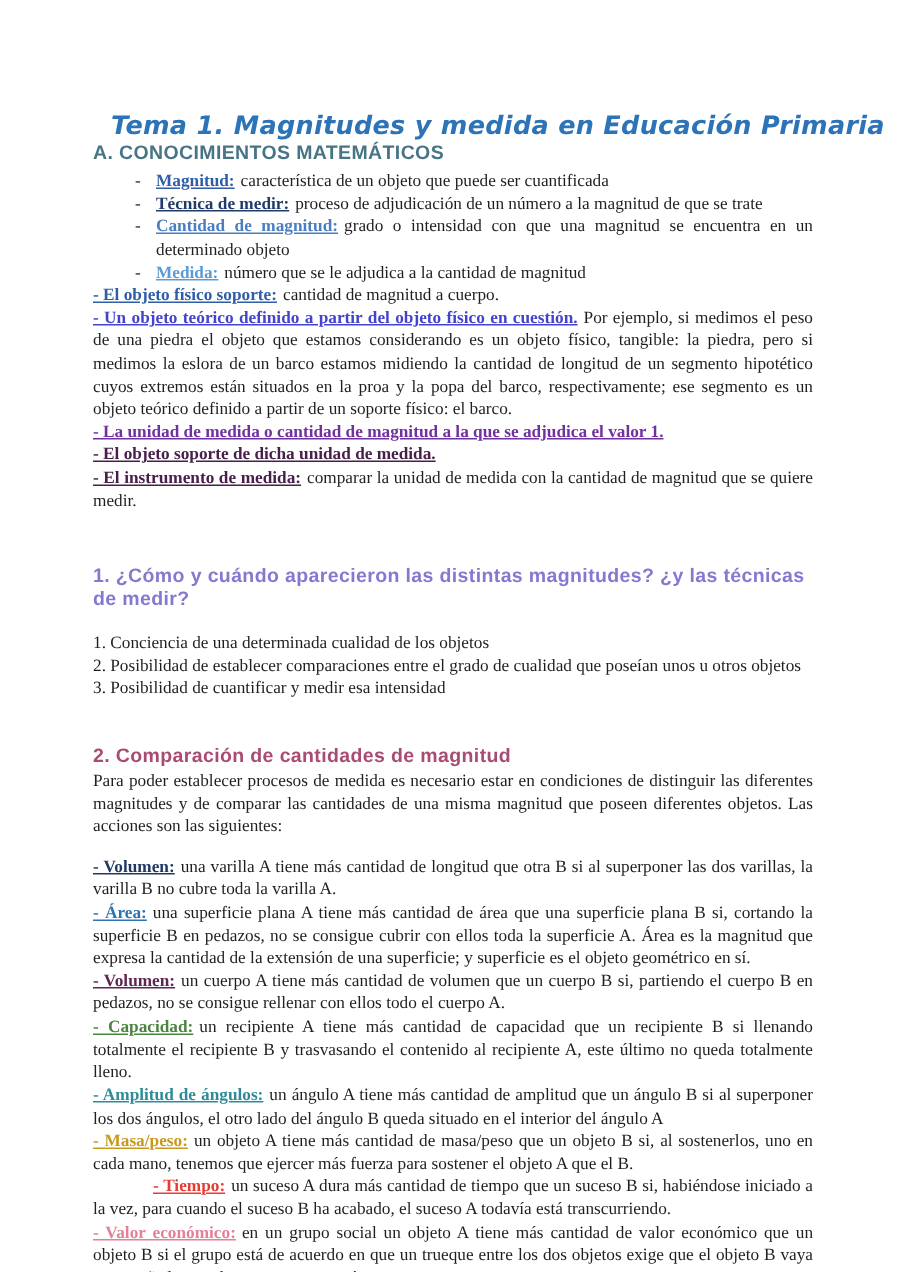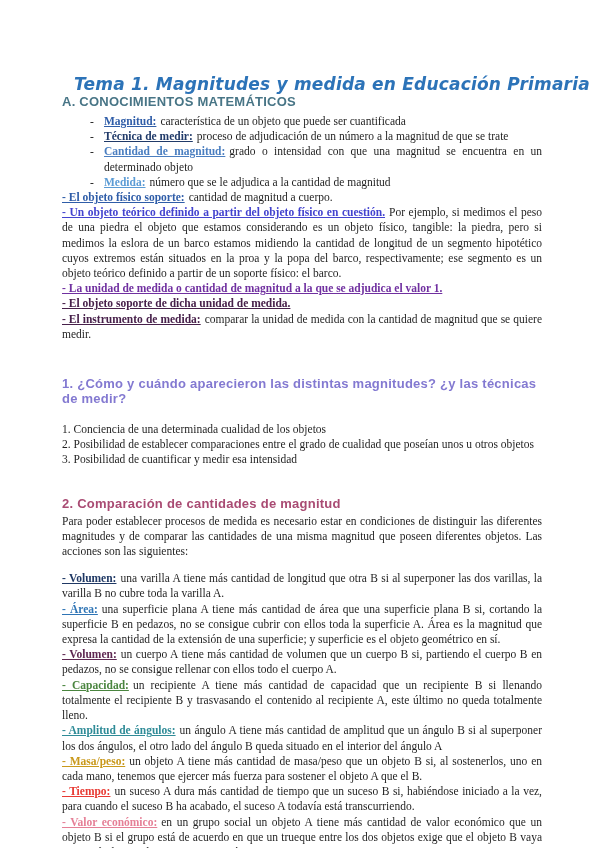--- a/index.html
+++ b/index.html
@@ -98,17 +98,17 @@
 
   <p class="para intro">Para poder establecer procesos de medida es necesario estar en condiciones de distinguir las diferentes magnitudes y de comparar las cantidades de una misma magnitud que poseen diferentes objetos.  Las acciones son las siguientes:</p>
 
   <div class="terms">
     <p class="para"><span class="term" style="color: rgb(31, 56, 100);">- Volumen:</span><span>una varilla A tiene más cantidad de longitud que otra B si al superponer las dos varillas, la varilla B no cubre toda la varilla A.</span></p>
     <p class="para"><span class="term" style="color: rgb(46, 116, 181);">- Área:</span><span>una superficie plana A tiene más cantidad de área que una superficie plana B si, cortando la superficie B en pedazos, no se consigue cubrir con ellos toda la superficie A. Área es la magnitud que expresa la cantidad de la extensión de una superficie; y superficie es el objeto geométrico en sí.</span></p>
     <p class="para"><span class="term" style="color: rgb(94, 39, 81);">- Volumen:</span><span>un cuerpo A tiene más cantidad de volumen que un cuerpo B si, partiendo el cuerpo B en pedazos, no se consigue rellenar con ellos todo el cuerpo A.</span></p>
     <p class="para"><span class="term" style="color: rgb(74, 133, 63);">- Capacidad:</span><span>un recipiente A tiene más cantidad de capacidad que un recipiente B si llenando totalmente el recipiente B y trasvasando el contenido al recipiente A, este último no queda totalmente lleno.</span></p>
     <p class="para"><span class="term" style="color: rgb(47, 139, 151);">- Amplitud de ángulos:</span><span>un ángulo A tiene más cantidad de amplitud que un ángulo B si al superponer los dos ángulos, el otro lado del ángulo B queda situado en el interior del ángulo A</span></p>
     <p class="para"><span class="term" style="color: rgb(201, 153, 28);">- Masa/peso:</span><span>un objeto A tiene más cantidad de masa/peso que un objeto B si, al sostenerlos, uno en cada mano, tenemos que ejercer más fuerza para sostener el objeto A que el B.</span></p>
-    <p class="para"><span class="term" style="color: rgb(232, 58, 51);">- Tiempo:</span><span>un suceso A dura más cantidad de tiempo que un suceso B si, habiéndose iniciado a la vez, para cuando el suceso B ha acabado, el suceso A todavía está transcurriendo.</span></p>
+    <p class="para"><span class="term" style="color: rgb(232, 58, 51); margin-left: 40px;">- Tiempo:</span><span>un suceso A dura más cantidad de tiempo que un suceso B si, habiéndose iniciado a la vez, para cuando el suceso B ha acabado, el suceso A todavía está transcurriendo.</span></p>
     <p class="para"><span class="term" style="color: rgb(229, 127, 150);">- Valor económico:</span><span>en un grupo social un objeto A tiene más cantidad de valor económico que un objeto B si el grupo está de acuerdo en que un trueque entre los dos objetos exige que el objeto B vaya acompañado por alguna otra mercancía.</span></p>
   </div>
 
 </div>
 
 </body></html>

